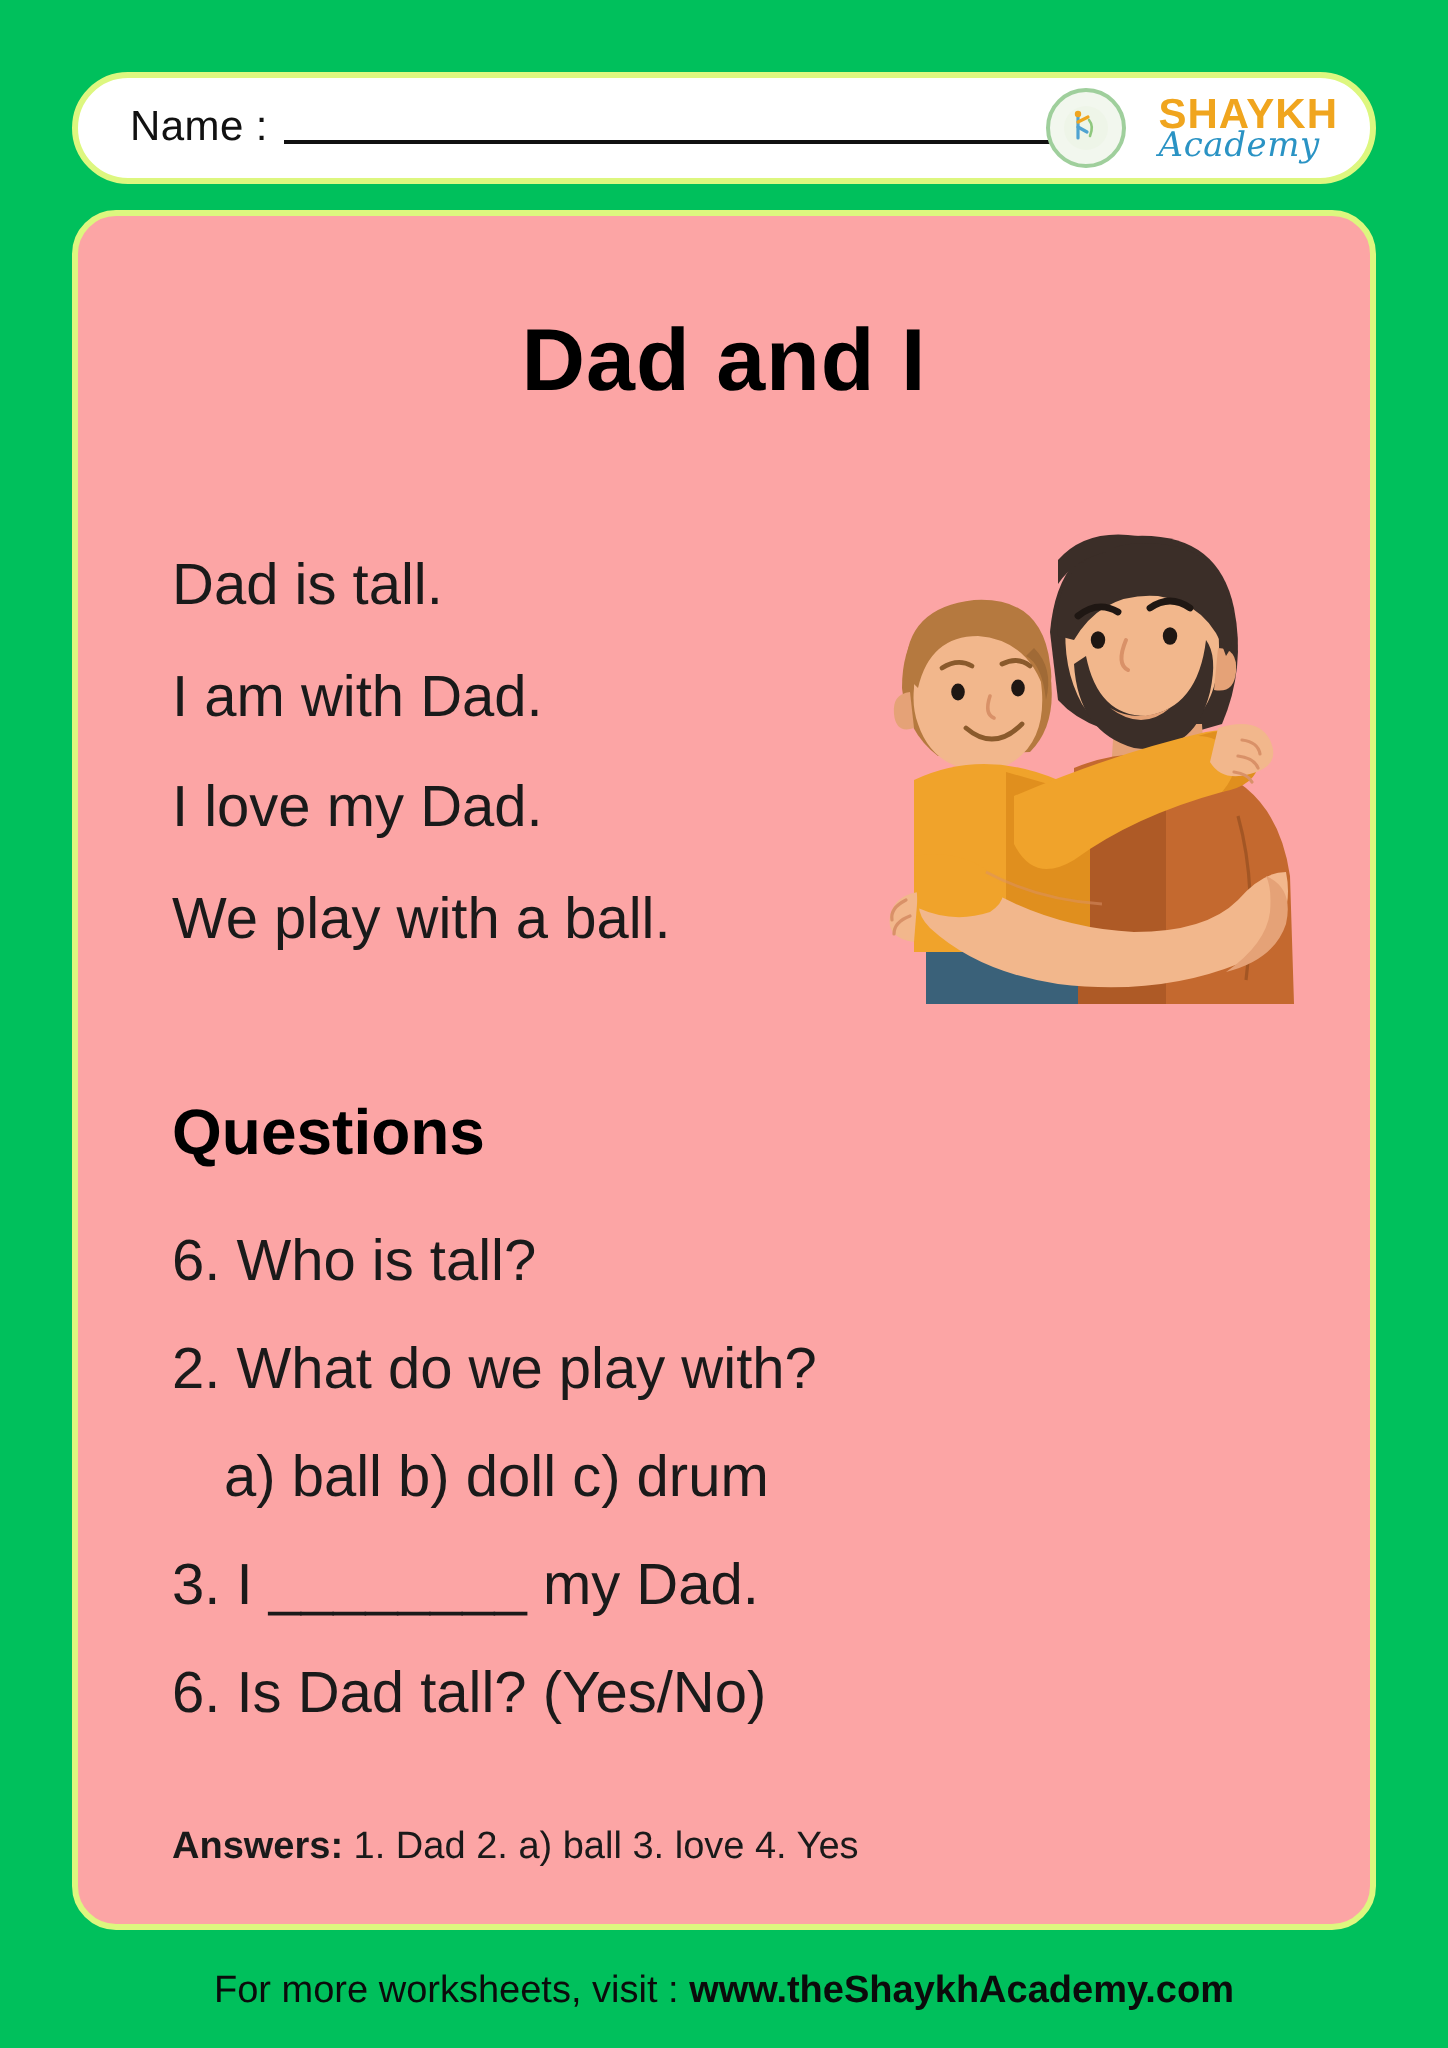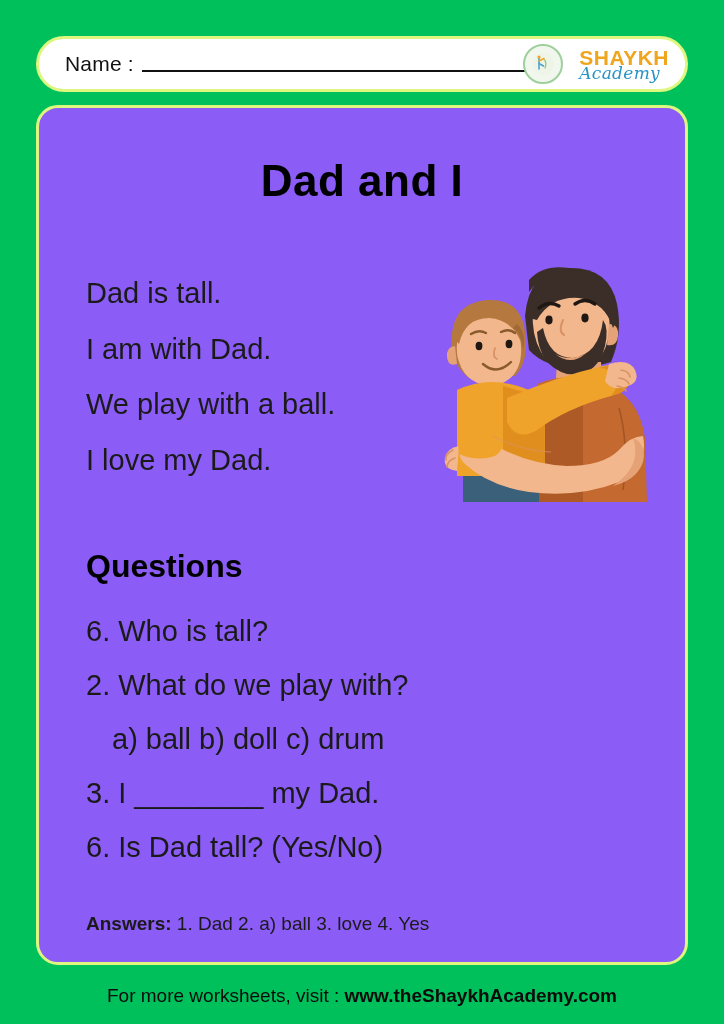--- a/index.html
+++ b/index.html
@@ -93,21 +93,21 @@
     letter-spacing: .3px;
   }
 
   
   .main-card {
     position: absolute;
     left: 36px;
     top: 105px;
     width: 652px;
     height: 860px;
-    background: #8b5cf6;
+    background: #fca5a5;
     border: 3px solid #ddf77f;
     border-radius: 22px;
     box-sizing: border-box;
   }
 
   .title {
     position: absolute;
     left: 0;
     right: 0;
     top: 48px;
@@ -217,22 +217,22 @@
     </div>
   </div>
 
   <div class="main-card">
 
     <div class="title">Dad and I</div>
 
     <div class="story">
       <div class="story-line">Dad is tall.</div>
       <div class="story-line">I am with Dad.</div>
+      <div class="story-line">I love my Dad.</div>
       <div class="story-line">We play with a ball.</div>
-      <div class="story-line">I love my Dad.</div>
     </div>
 
     <div class="illustration">
       <svg width="222" height="252" viewBox="0 0 222 252" aria-hidden="true">
 
         <path d="M92 58 Q96 12 134 10 Q176 8 184 46 Q190 76 178 104 L150 112 Q112 110 96 92 Z" fill="#3B2E28"></path>
 
         <path d="M124 104 L168 104 L170 136 L122 136 Z" fill="#E5A277"></path>
 
         <path d="M104 126 Q138 112 172 126 Q206 138 212 180 L214 244 L104 244 Z" fill="#C4692F"></path>

